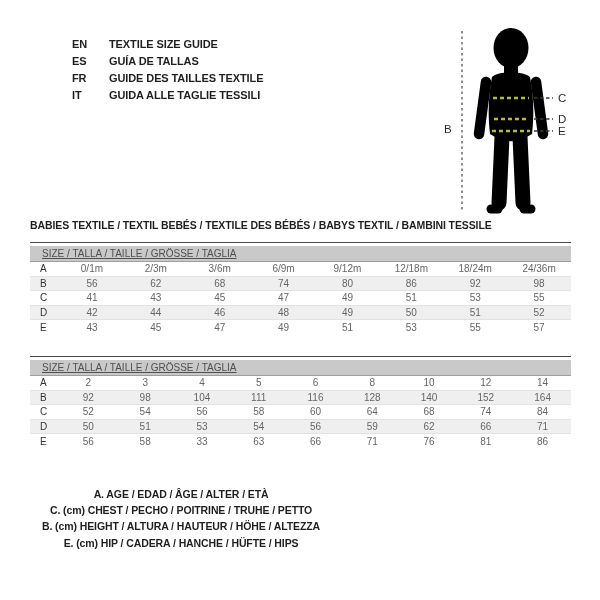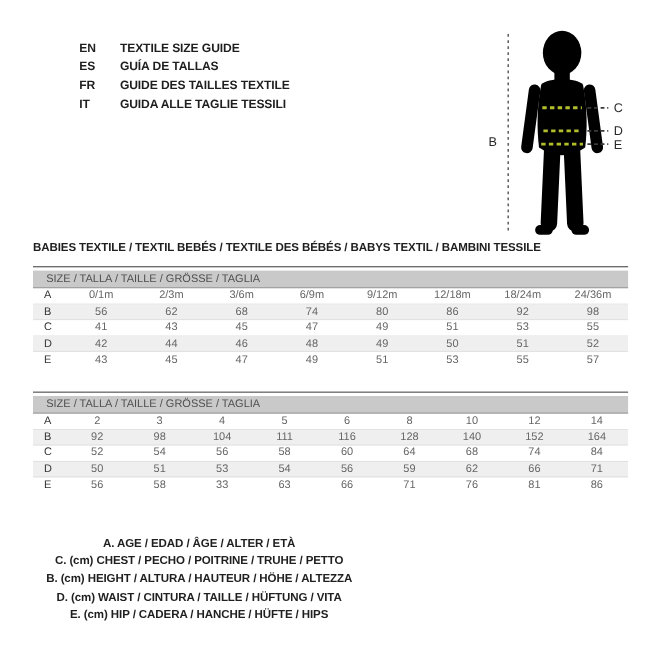--- a/index.html
+++ b/index.html
@@ -19,21 +19,21 @@
   
   .figure-wrap{position:absolute;left:415px;top:15px;width:170px;height:210px;}
 
   
   .size-table{position:absolute;left:30px;width:541px;}
   #babies-table{top:219px;}
   #children-table{top:356px;}
   .table-title{font-size:10.5px;font-weight:700;color:#1f1f1f;height:23px;letter-spacing:-0.1px;}
   .table-divider{border-top:1px solid #4a4a4a;height:3px;}
   .table-header{background:var(--bar,#c9c9c9);height:15px;line-height:15px;
-    padding-left:12px;font-size:10px;color:#4f4f4f;border-bottom:1px solid #9e9e9e;}
+    padding-left:12px;font-size:10px;color:#4f4f4f;border-bottom:1px solid #9e9e9e;text-decoration:underline;}
   .t-row{display:grid;height:14.5px;align-items:center;font-size:10px;color:#666;
     border-bottom:1px solid #e2e2e2;box-sizing:border-box;}
   .t-row.striped{background:var(--stripe,#efefef);}
   .t-row:last-child{border-bottom:none;}
   .t-label{padding-left:10px;color:#333;}
   .t-cell{text-align:center;}
 
   
   .legend-block{position:absolute;left:42px;top:486px;}
   .legend-line{font-size:10.5px;font-weight:700;color:#1f1f1f;line-height:16.2px;letter-spacing:-0.1px;text-align:center;}
@@ -223,17 +223,16 @@
           <span class="t-cell">81</span>
           <span class="t-cell">86</span>
         </div>
       </div>
   </div>
 
   <div class="legend-block">
       <div class="legend-line">A. AGE / EDAD / ÂGE / ALTER / ETÀ</div>
       <div class="legend-line">C. (cm) CHEST / PECHO / POITRINE / TRUHE / PETTO</div>
       <div class="legend-line">B. (cm) HEIGHT / ALTURA / HAUTEUR / HÖHE / ALTEZZA</div>
-      <div class="legend-line">D. (cm) WAIST / CINTURA / TAILLE / HÜFTUNG / VITA</div>
       <div class="legend-line">E. (cm) HIP / CADERA / HANCHE / HÜFTE / HIPS</div>
     </div>
 
 </div>
 
 </body></html>

